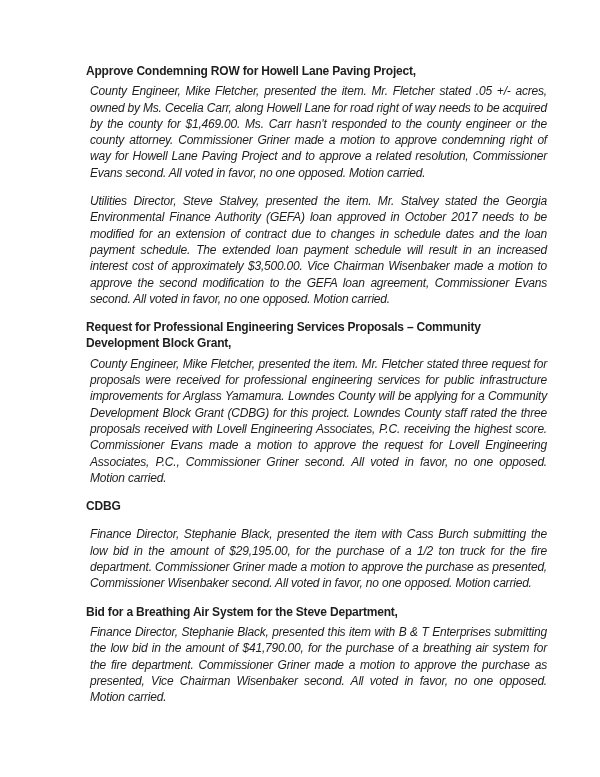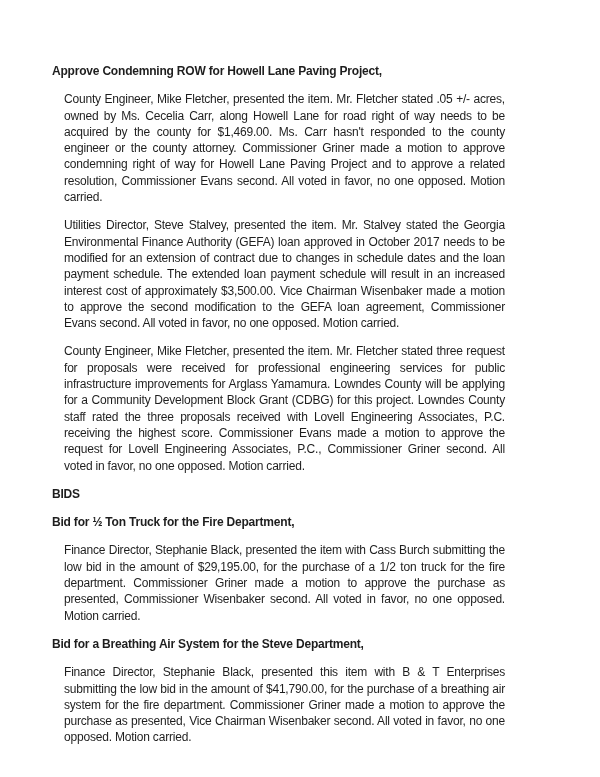--- a/index.html
+++ b/index.html
@@ -11,41 +11,42 @@
     position: relative;
     width: 600px;
     height: 777px;
     background: #ffffff;
     overflow: hidden;
     font-family: "Liberation Sans", "DejaVu Sans", sans-serif;
     color: #1e1e1e;
   }
   .content {
     position: absolute;
-    left: 52px;
+    left: 86px;
     top: 63px;
     width: 465px;
     font-size: 12px;
     line-height: 16.3px;
     letter-spacing: -0.2px;
   }
   .sec {
     margin: 0 0 12px 0;
   }
   .heading {
     margin: 0;
     font-size: 12px;
     line-height: 16.3px;
     font-weight: bold;
     text-align: left;
     white-space: pre-line; 
   }
   .body {
-    margin: 12px;
+    margin: 4px;
     text-align: justify;
+    font-style: italic;
   }
   .body:empty {
     display: none;
   }
 </style>
 </head>
 <body>
 
 <div class="page">
   <div class="content">
@@ -53,30 +54,31 @@
     <section class="sec">
       <h2 class="heading">Approve Condemning ROW for Howell Lane Paving Project,</h2>
       <p class="body">County Engineer, Mike Fletcher, presented the item. Mr. Fletcher stated .05 +/- acres, owned by Ms. Cecelia Carr, along Howell Lane for road right of way needs to be acquired by the county for $1,469.00. Ms. Carr hasn't responded to the county engineer or the county attorney.  Commissioner Griner made a motion to approve condemning right of way for Howell Lane Paving Project and to approve a related resolution, Commissioner Evans second.  All voted in favor, no one opposed. Motion carried.</p>
     </section>
 
     <section class="sec">
       <p class="body">Utilities Director, Steve Stalvey, presented the item.  Mr. Stalvey stated the Georgia Environmental Finance Authority (GEFA) loan approved in October 2017 needs to be modified for an extension of contract due to changes in schedule dates and the loan payment schedule.  The extended loan payment schedule will result in an increased interest cost of approximately $3,500.00.  Vice Chairman Wisenbaker made a motion to approve the second modification to the GEFA loan agreement, Commissioner Evans second.  All voted in favor, no one opposed. Motion carried.</p>
     </section>
 
     <section class="sec">
+      <h2 class="heading">Request for Professional Engineering Services Proposals – Community
+Development Block Grant,</h2>
       <p class="body">County Engineer, Mike Fletcher, presented the item.  Mr. Fletcher stated three request for proposals were received for professional engineering services for public infrastructure improvements for Arglass Yamamura.  Lowndes County will be applying for a Community Development Block Grant (CDBG) for this project. Lowndes County staff rated the three proposals received with Lovell Engineering Associates, P.C. receiving the highest score. Commissioner Evans made a motion to approve the request for Lovell Engineering Associates, P.C., Commissioner Griner second.  All voted in favor, no one opposed. Motion carried.</p>
     </section>
 
     <section class="sec">
-      <h2 class="heading">BIDS</h2>
+      <h2 class="heading">CDBG</h2>
 
     </section>
 
     <section class="sec">
-      <h2 class="heading">Bid for ½ Ton Truck for the Fire Department,</h2>
       <p class="body">Finance Director, Stephanie Black, presented the item with Cass Burch submitting the low bid in the amount of $29,195.00, for the purchase of a 1/2 ton truck for the fire department.  Commissioner Griner made a motion to approve the purchase as presented, Commissioner Wisenbaker second.  All voted in favor, no one opposed. Motion carried.</p>
     </section>
 
     <section class="sec">
       <h2 class="heading">Bid for a Breathing Air System for the Steve Department,</h2>
       <p class="body">Finance Director, Stephanie Black, presented this item with B &amp; T Enterprises submitting the low bid in the amount of $41,790.00, for the purchase of a breathing air system for the fire department.  Commissioner Griner made a motion to approve the purchase as presented, Vice Chairman Wisenbaker second.  All voted in favor, no one opposed. Motion carried.</p>
     </section>
 
   </div>
 </div>

